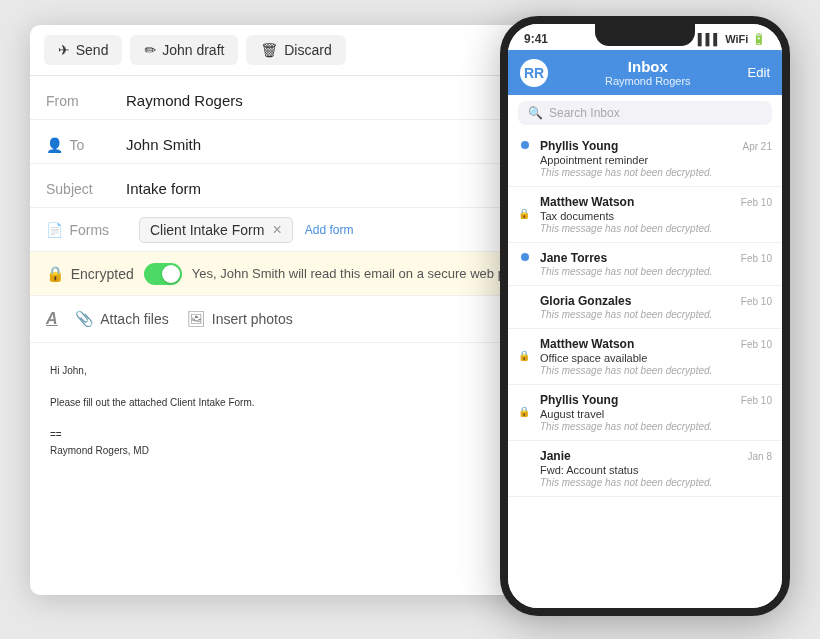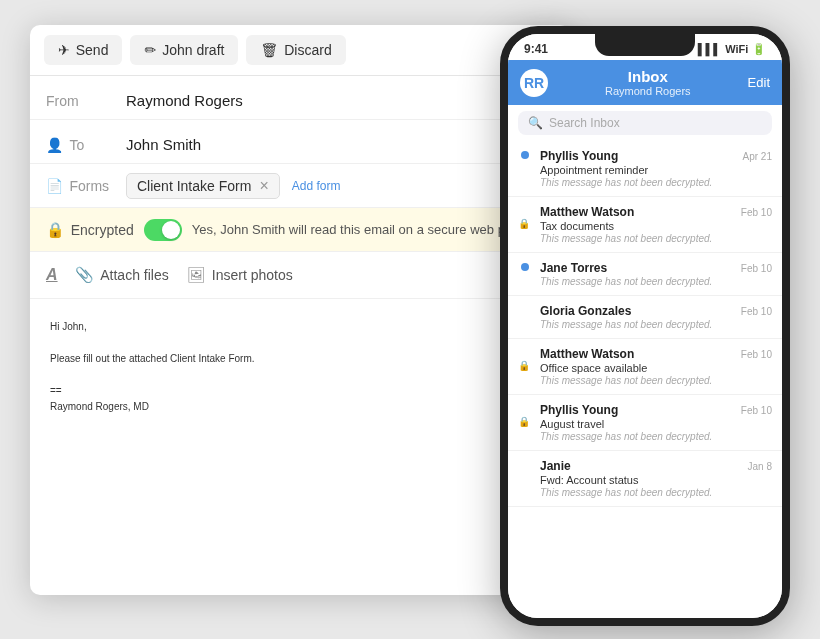--- a/index.html
+++ b/index.html
@@ -83,20 +83,21 @@
     .form-tag {
       display: flex;
       align-items: center;
       background: #f5f5f5;
       border: 1px solid #ddd;
       border-radius: 5px;
       padding: 4px 10px;
       font-size: 14px;
       color: #333;
       gap: 8px;
+      margin-left: 13px;
     }
     .form-tag-close {
       cursor: pointer;
       color: #999;
       font-size: 16px;
       line-height: 1;
     }
     .add-form-link {
       color: #4a90e2;
       font-size: 12px;
@@ -184,21 +185,21 @@
       padding: 20px 20px;
       font-size: 10px;
       color: #333;
       line-height: 1.6;
     }
 
     
     .phone-wrapper {
       position: absolute;
       right: 30px;
-      top: 26px;
+      top: 16px;
       width: 290px;
       height: 600px;
       z-index: 2;
     }
     .phone-frame {
       width: 290px;
       height: 600px;
       background: #fff;
       border-radius: 38px;
       border: 8px solid #222;
@@ -392,20 +393,24 @@
   </div>
 
   <div class="field-row">
     <span class="field-label">
       <span class="field-label-icon">👤</span>
       <span>To</span>
     </span>
     <span class="field-value">John Smith</span>
   </div>
 
+  <div class="field-row">
+    <span class="field-label">Subject</span>
+    <span class="field-value">Intake form</span>
+  </div>
 
   <div class="forms-row">
     <span class="field-label">
       <span class="field-label-icon">📄</span>
       <span>Forms</span>
     </span>
     <div class="form-tag">
       <span>Client Intake Form</span>
       <span class="form-tag-close">×</span>
     </div>

